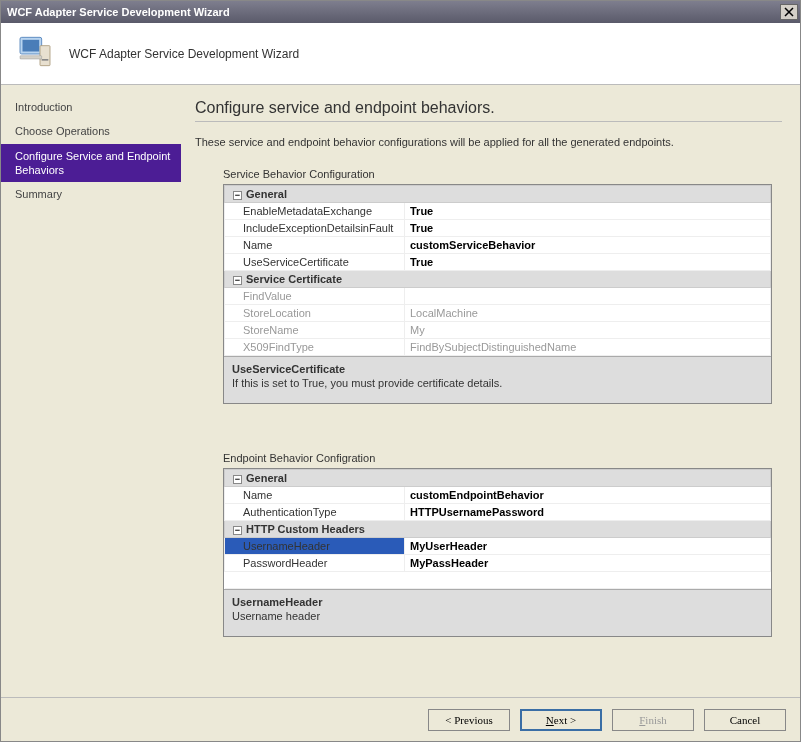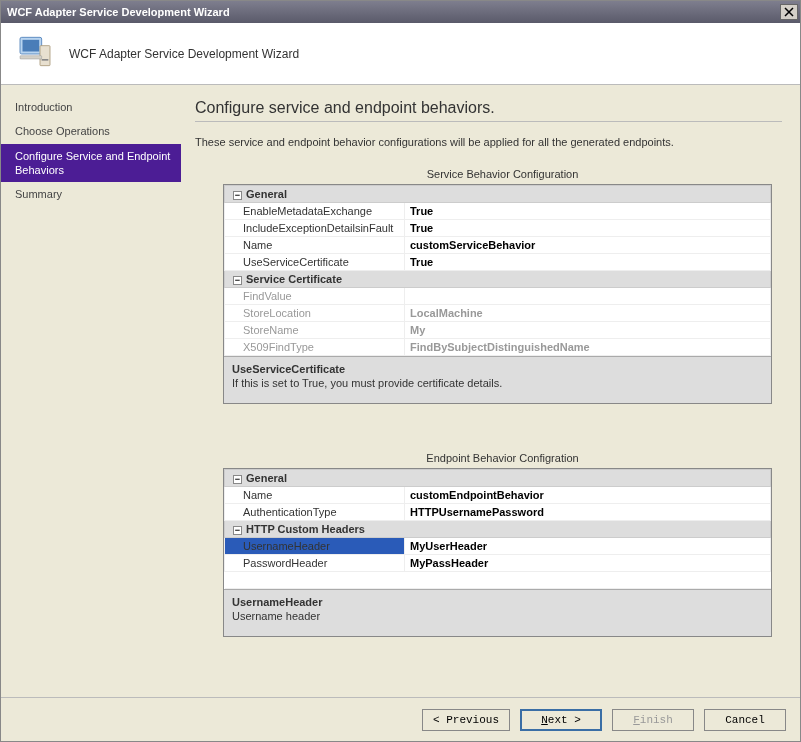--- a/index.html
+++ b/index.html
@@ -11,39 +11,39 @@
 .header-icon { width: 40px; height: 40px; margin-right: 14px; }
 .header-title { font-size: 12px; color: #333; }
 .body { display: flex; height: calc(100% - 22px - 62px - 44px); }
 .sidebar { width: 180px; background: #ece9d8; padding-top: 10px; }
 .sidebar-item { padding: 5px 10px 5px 14px; color: #444; cursor: pointer; line-height: 1.3; }
 .sidebar-item.active { background: #4c1d95; color: #fff; }
 .main { flex: 1; padding: 14px 18px 0 14px; overflow: auto; }
 .page-heading { font-size: 16px; color: #333; margin-bottom: 4px; }
 .divider { border: none; border-top: 1px solid #bbb; margin-bottom: 14px; }
 .page-desc { margin-bottom: 14px; color: #333; }
-.section-label { margin: 20px 0 4px 28px; color: #333; text-align: center; }
+.section-label { margin: 20px 0 4px 28px; color: #333; }
 .grid-wrap { margin: 0 10px 10px 28px; border: 1px solid #888; background: #fff; }
 .grid { width: 100%; border-collapse: collapse; background: #fff; }
 .grid td { border: 1px solid #eee; padding: 1px 5px; height: 17px; vertical-align: middle; }
 .grid tr.category td { background: #ddd; font-weight: bold; color: #333; border-color: #ccc; }
 .grid tr.category td:first-child { padding-left: 8px; width: 180px; }
 .grid tr.row td:first-child { padding-left: 18px; width: 180px; color: #333; }
 .grid tr.row td:last-child { font-weight: bold; color: #000; }
 .grid tr.row.disabled td { color: #999; font-weight: normal; }
-.grid tr.row.disabled td:last-child { font-weight: bold; color: #999; margin-left: 6px; }
+.grid tr.row.disabled td:last-child { font-weight: normal; color: #999; margin-left: 6px; }
 .grid tr.selected td { background: #2a5bb8; color: #fff; }
 .grid tr.selected td:last-child { background: #fff; color: #000; font-weight: bold; }
 .grid tr.spacer td { height: 17px; border-left: none; border-right: none; }
 .expander { display: inline-block; width: 9px; height: 9px; border: 1px solid #888; text-align: center; line-height: 7px; font-size: 9px; color: #000; margin-right: 4px; background: #fff; cursor: pointer; vertical-align: middle; }
 .desc-box { border-top: 1px solid #aaa; background: #ddd; padding: 6px 8px 14px 8px; }
 .desc-title { font-weight: bold; margin-bottom: 2px; color: #333; }
 .desc-text { color: #333; }
 .footer { height: 44px; background: #ece9d8; display: flex; align-items: center; justify-content: flex-end; padding-right: 14px; border-top: 1px solid #bbb; gap: 10px; }
-.btn { min-width: 82px; height: 22px; background: #ece9d8; border: 1px solid #888; font-family: Liberation Mono, monospace; font-size: 11px; cursor: pointer; padding: 0 10px; }
+.btn { min-width: 82px; height: 22px; background: #ece9d8; border: 1px solid #888; font-family: Liberation Serif, serif; font-size: 11px; cursor: pointer; padding: 0 10px; }
 .btn.default { border: 2px solid #3a6ea5; }
 .btn:disabled { color: #999; cursor: default; }
 .btn u { text-decoration: underline; }
 </style>
 </head>
 <body>
 
 <div class="titlebar">
   <span>WCF Adapter Service Development Wizard</span>
   <span class="close-btn">

